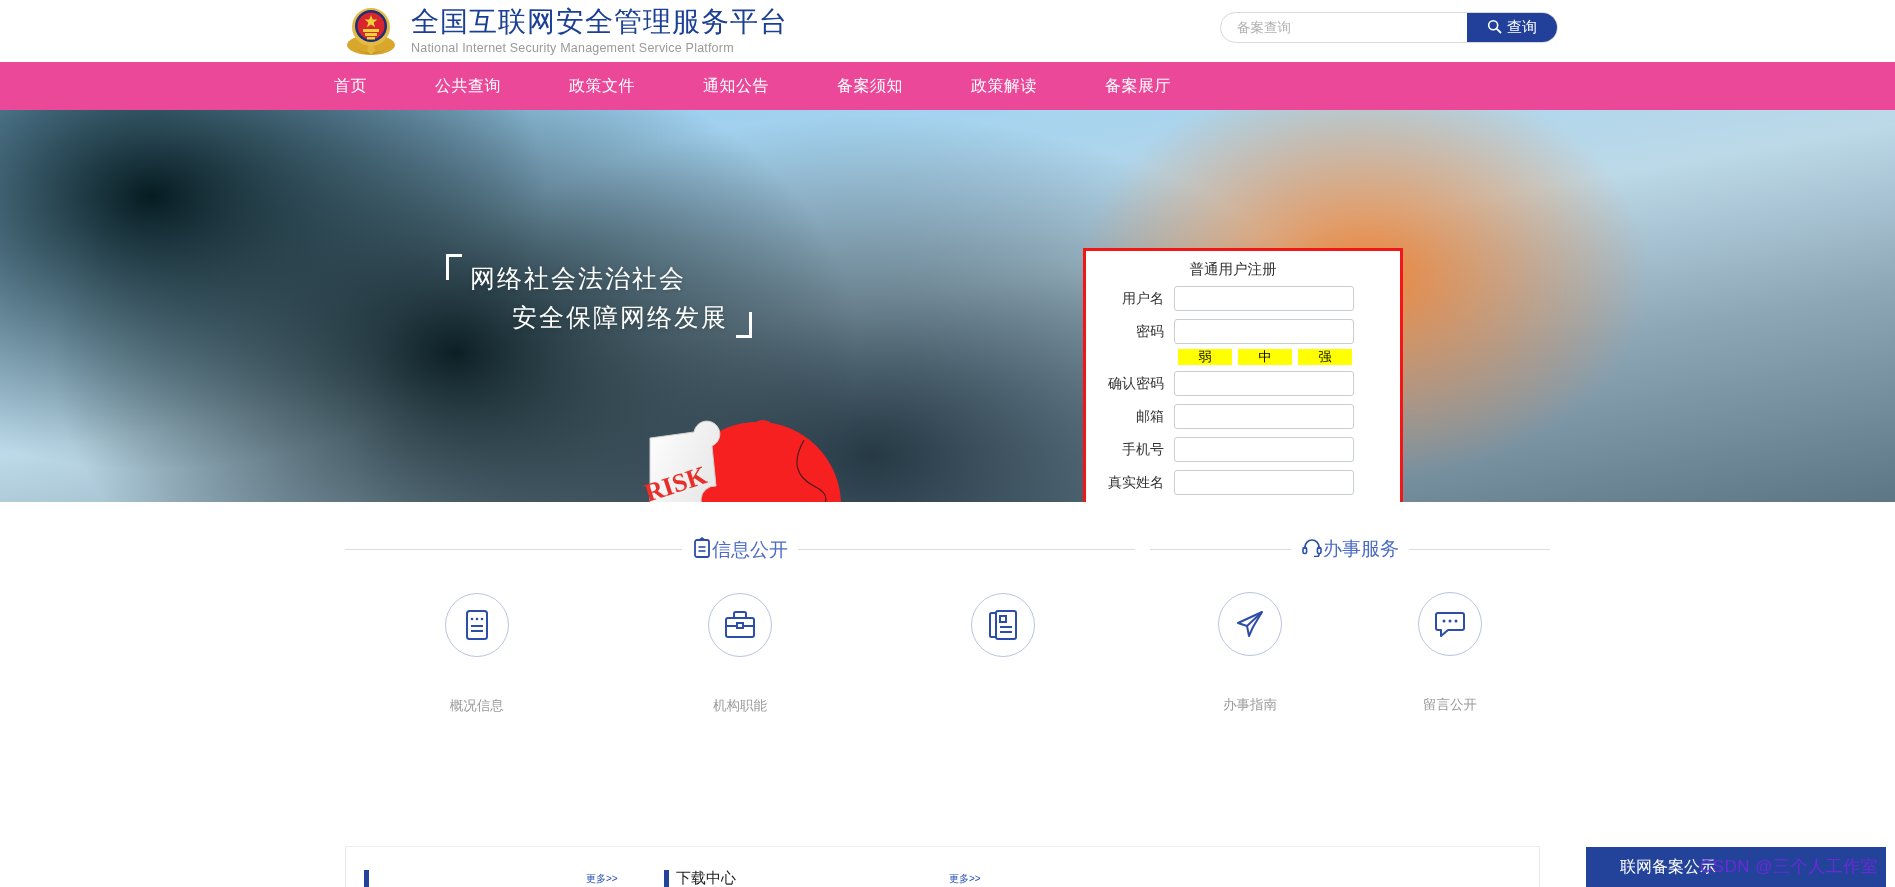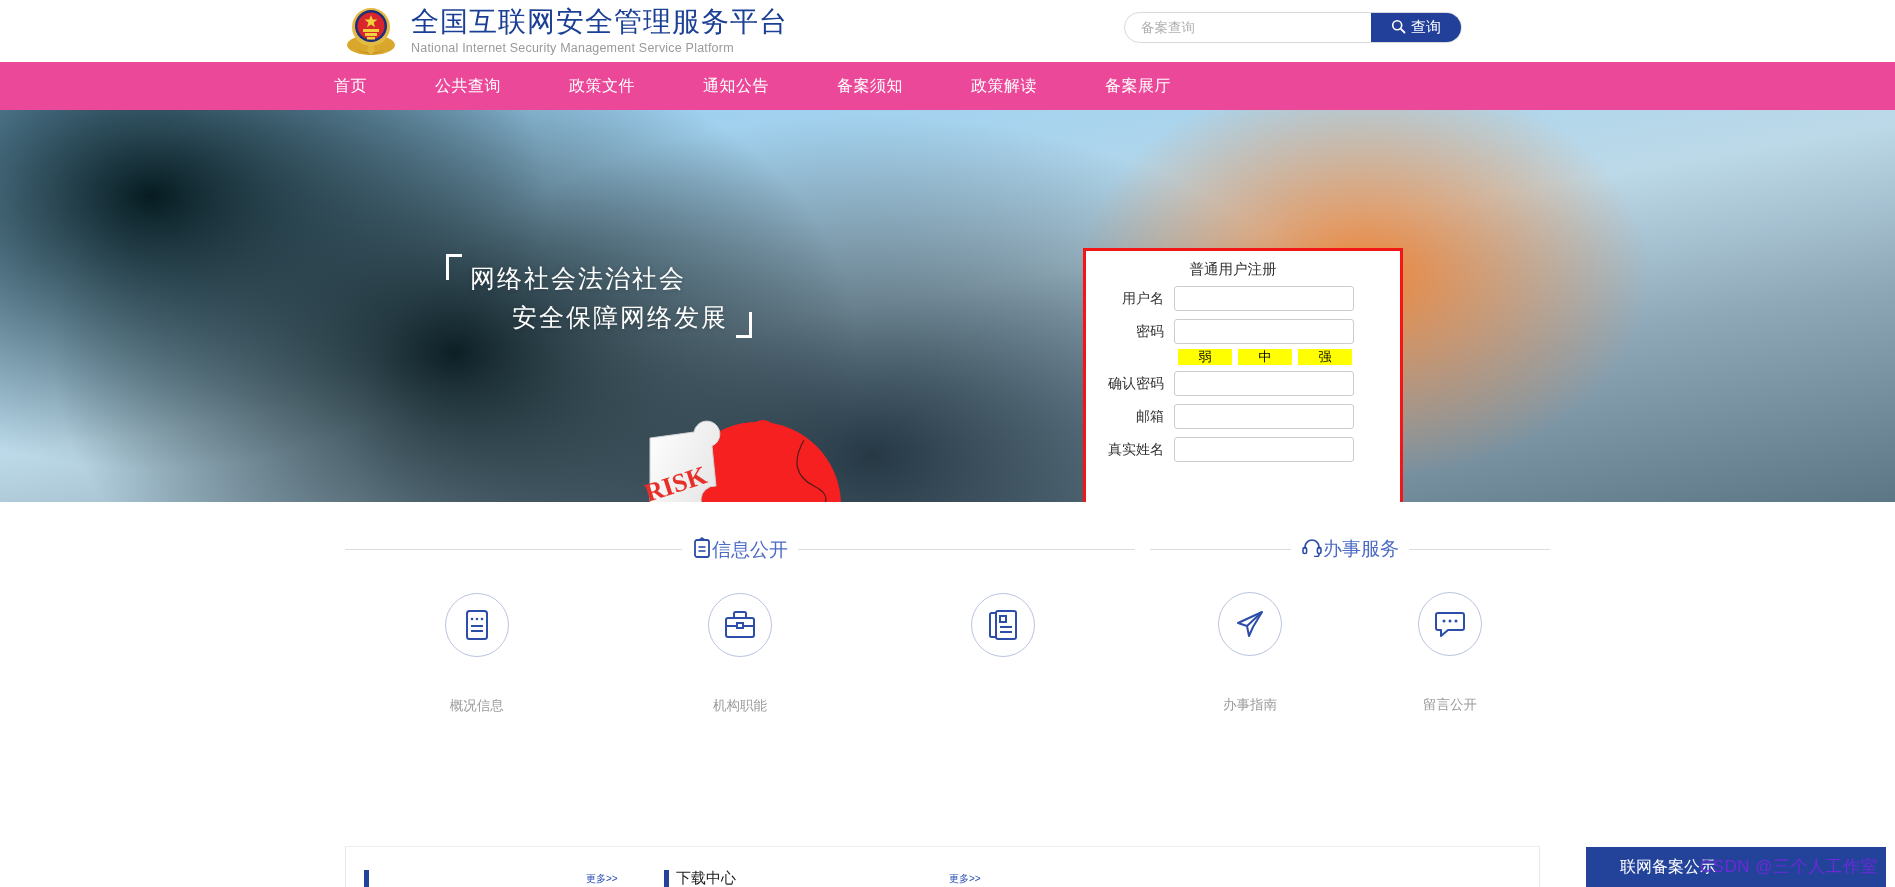--- a/index.html
+++ b/index.html
@@ -20,21 +20,21 @@
   .brand-text { margin-left:14px; }
   .brand-cn {
     font-size:28px; font-weight:normal; color:#1b3f94; letter-spacing:1px;
     line-height:1.1; font-family:"Liberation Sans","DejaVu Sans",sans-serif;
   }
   .brand-en {
     font-size:12.5px; color:#9a9a9a; letter-spacing:.2px; margin-top:3px;
   }
 
   .searchwrap {
-    position:absolute; left:1124px; top:12px;
+    position:absolute; left:1220px; top:12px;
     width:338px; height:31px;
     border:1px solid #d9d9d9; border-radius:16px;
     background:#fff; display:flex; overflow:hidden;
   }
   .searchwrap input {
     flex:1; border:0; outline:0; background:transparent;
     padding:0 16px; font-size:13.5px; color:#333;
     font-family:"Liberation Sans","DejaVu Sans",sans-serif;
   }
   .searchwrap input::placeholder { color:#b0b0b0; }
@@ -273,20 +273,24 @@
           <span class="strength" style="background: rgb(255, 255, 0);">弱</span>
           <span class="strength" style="background: rgb(255, 255, 0);">中</span>
           <span class="strength" style="background: rgb(255, 255, 0);">强</span>
         </div>
         <div class="reg-row">
           <div class="reg-label">确认密码</div>
           <input type="password" class="reg-input" style="">
         </div>
         <div class="reg-row">
           <div class="reg-label">邮箱</div>
+          <input type="text" class="reg-input" style="">
+        </div>
+        <div class="reg-row">
+          <div class="reg-label">手机号</div>
           <input type="text" class="reg-input" style="">
         </div>
         <div class="reg-row">
           <div class="reg-label">真实姓名</div>
           <input type="text" class="reg-input" style="">
         </div>
       </div>
 
   </div>
 </div>

